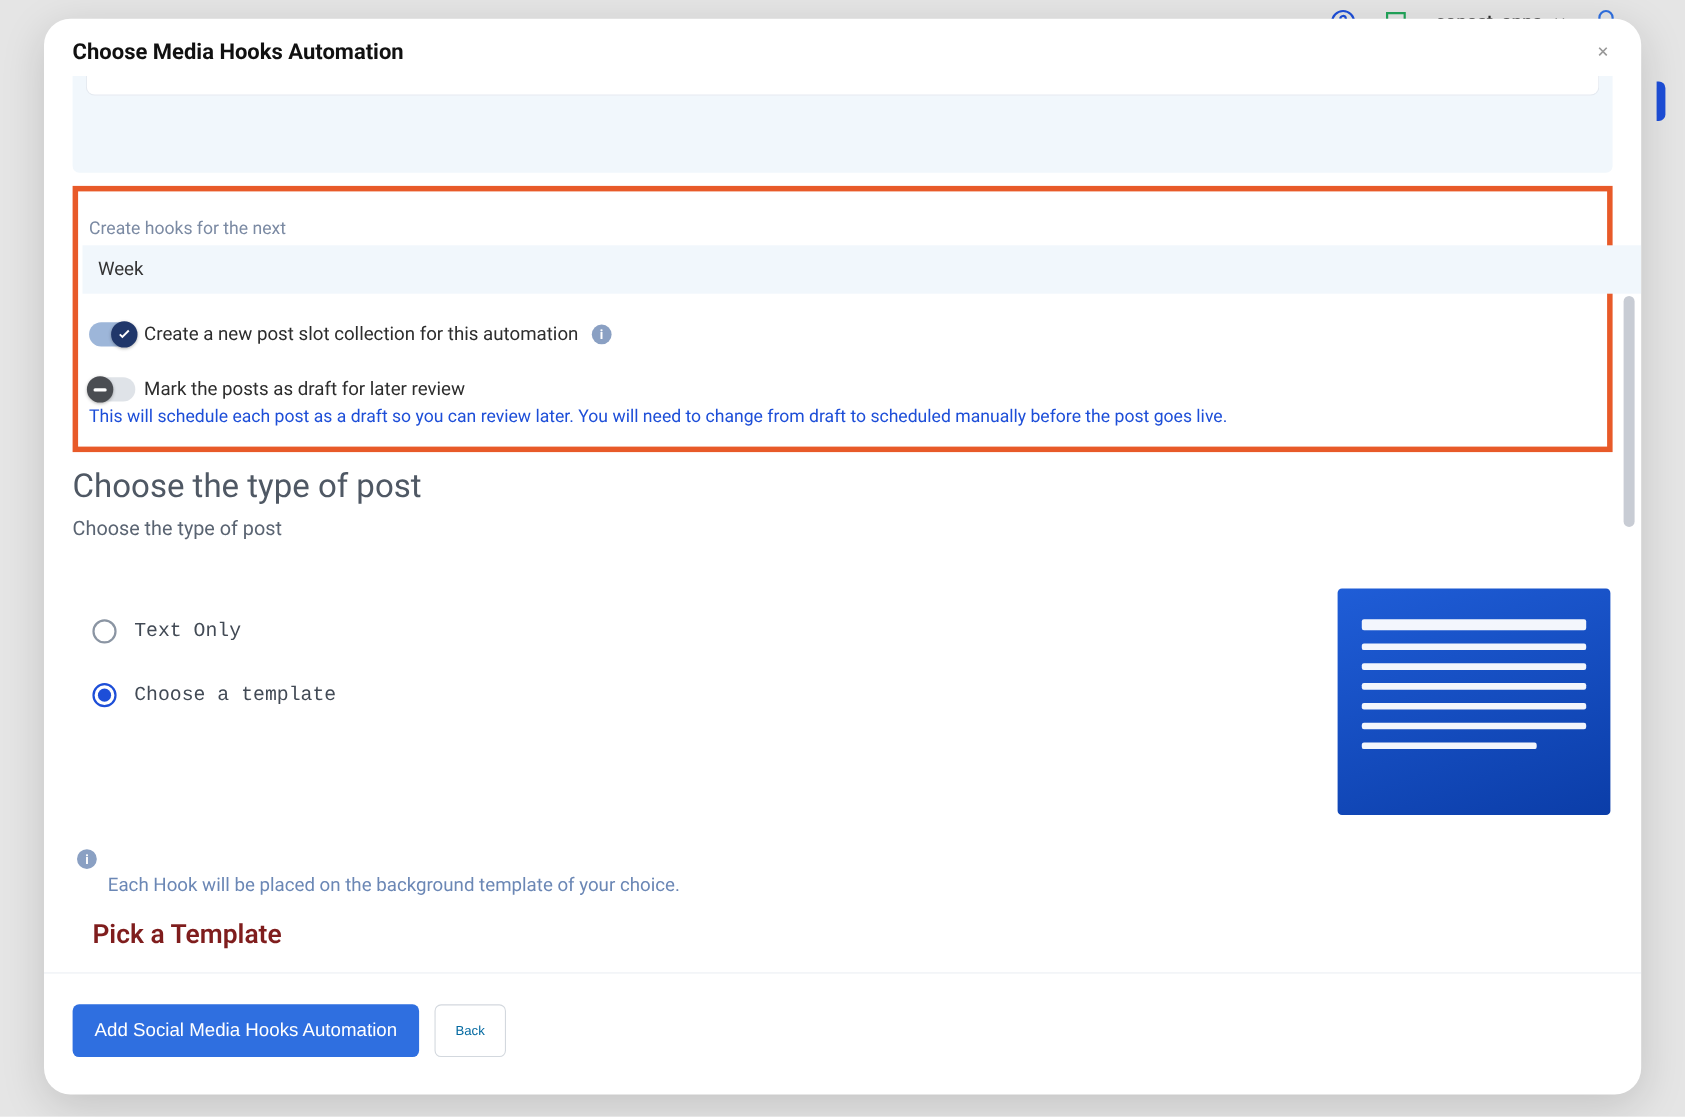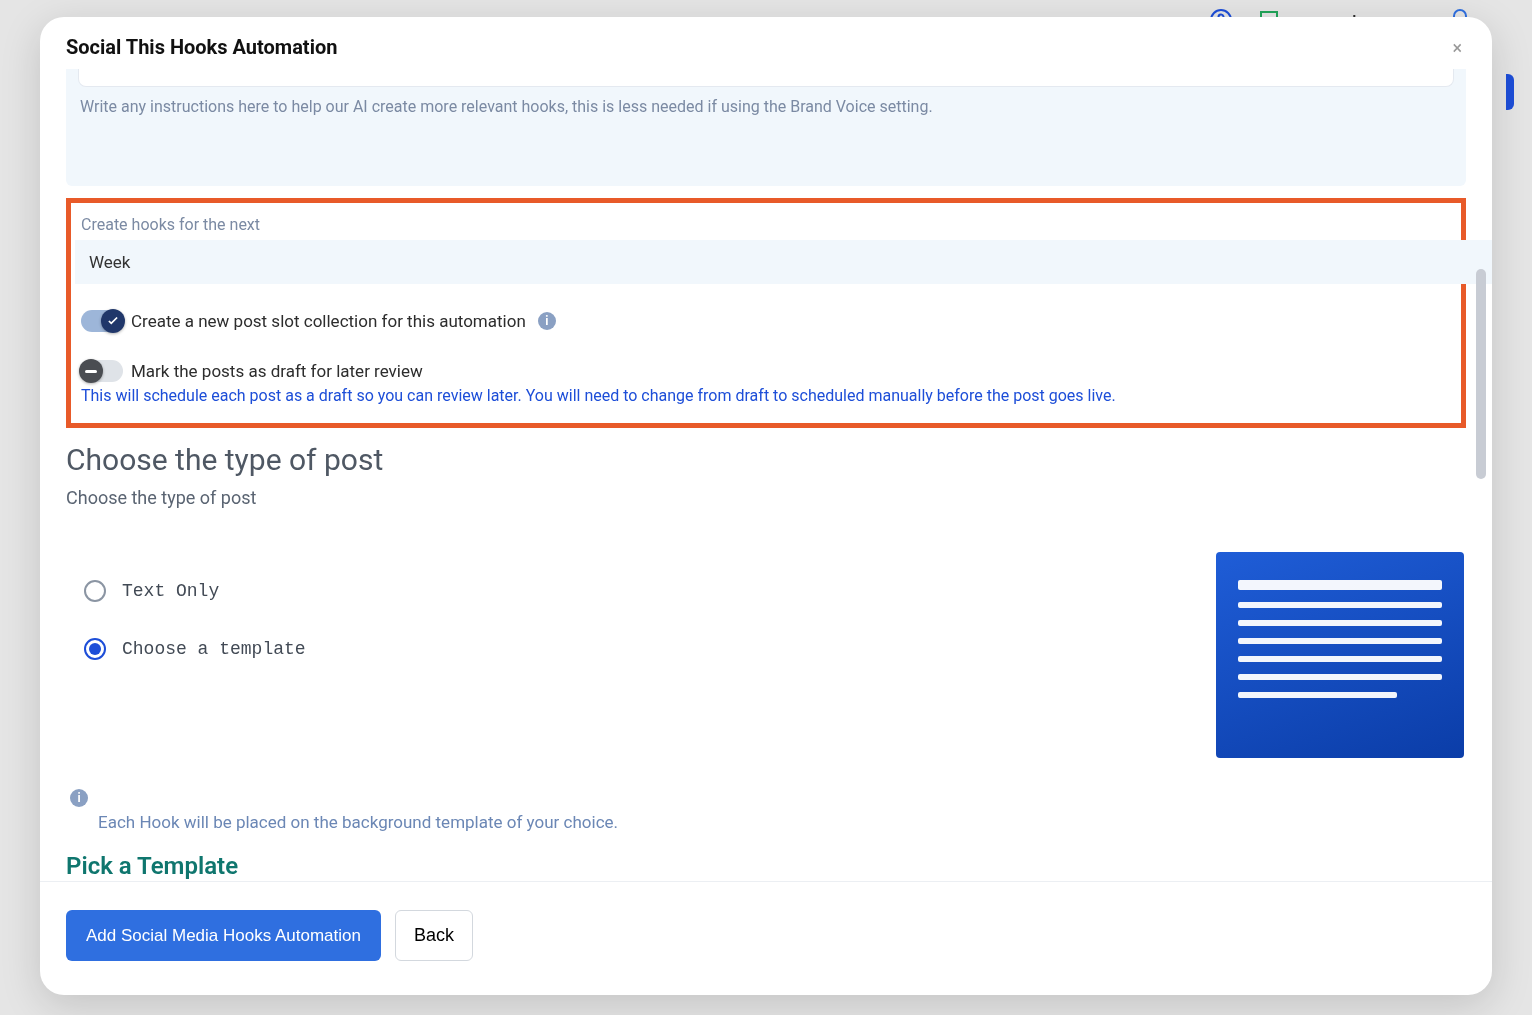--- a/index.html
+++ b/index.html
@@ -85,21 +85,21 @@
     font-size: 16px;
     padding: 10px 2px 0;
   }
 
   .highlight-box {
     border: 5px solid #e85a29;
     padding: 12px 10px 18px;
     margin-bottom: 14px;
   }
 
-  .label-sm { color: #7b8aa3; font-size: 16px; margin-bottom: 6px; }
+  .label-sm { color: #7b8aa3; font-size: 16px; margin-bottom: 6px; margin-top: 12px; }
 
   .select-row {
     display: flex;
     align-items: center;
     background: #f1f7fc;
     height: 44px;
     padding: 0 14px;
     margin: 0 -6px 26px;
     width: calc(100% + 190px);
   }
@@ -168,34 +168,34 @@
     margin-top: 20px;
   }
   .preview-card .pl { height: 6px; background: #fff; border-radius: 2px; opacity: .95; }
   .preview-card .pl.top { height: 10px; }
   .preview-card .pl.short { width: 78%; }
 
   .below-radio { display:flex; align-items:center; gap: 10px; margin-top: 6px; }
   .below-radio .info-icon { background:#8aa0c3; }
   .below-radio span.t { color:#6b87b5; font-size: 17px; margin-top: 48px; }
 
-  .pick-title { font-size: 24px; color:#0f766e; font-weight: 600; margin-top: 20px; }
+  .pick-title { font-size: 24px; color:#7f1d1d; font-weight: 600; margin-top: 20px; margin-left: 18px; }
 
   .modal-footer {
     border-top: 1px solid #eceff3;
     padding: 28px 26px 34px;
     display:flex; gap: 14px;
   }
   .btn-primary {
     background:#2f6fe0; color:#fff; border:none;
     padding: 14px 20px; font-size: 17px; border-radius: 6px; cursor:pointer;
   }
   .btn-secondary {
-    background:#fff; color:#000000; border:1px solid #d3d8de;
-    padding: 14px 18px; font-size: 18px; border-radius: 6px; cursor:pointer;
+    background:#fff; color:#0369a1; border:1px solid #d3d8de;
+    padding: 14px 18px; font-size: 12px; border-radius: 6px; cursor:pointer;
   }
 </style>
 </head>
 <body>
 
 <div class="header-bar">
   <span class="hicon">
     <svg viewBox="0 0 24 24" fill="none" stroke="#1d4ed8" stroke-width="2">
         <circle cx="12" cy="12" r="10"></circle>
         <path d="M9.5 9a2.5 2.5 0 1 1 3.5 2.3c-.8.4-1 .9-1 1.7"></path>
@@ -221,31 +221,30 @@
         <path d="M10 20a2 2 0 0 0 4 0"></path>
       </svg>
   </span>
 </div>
 
 <div class="blue-strip"></div>
 
 <div class="modal">
 
   <div class="modal-header">
-    <div class="modal-title">Social This Hooks Automation</div>
+    <div class="modal-title">Choose Media Hooks Automation</div>
     <div class="modal-close">×</div>
   </div>
 
   <div class="modal-body">
 
     <div class="scroll-track"></div>
 
     <div class="panel-top">
       <div class="input-area"></div>
-      <div class="hint">Write any instructions here to help our AI create more relevant hooks, this is less needed if using the Brand Voice setting.</div>
     </div>
 
     <div class="highlight-box">
       <div class="label-sm">Create hooks for the next</div>
       <div class="select-row">
         <span class="val">Week</span>
 
       </div>
 
       <div class="toggle-row">

